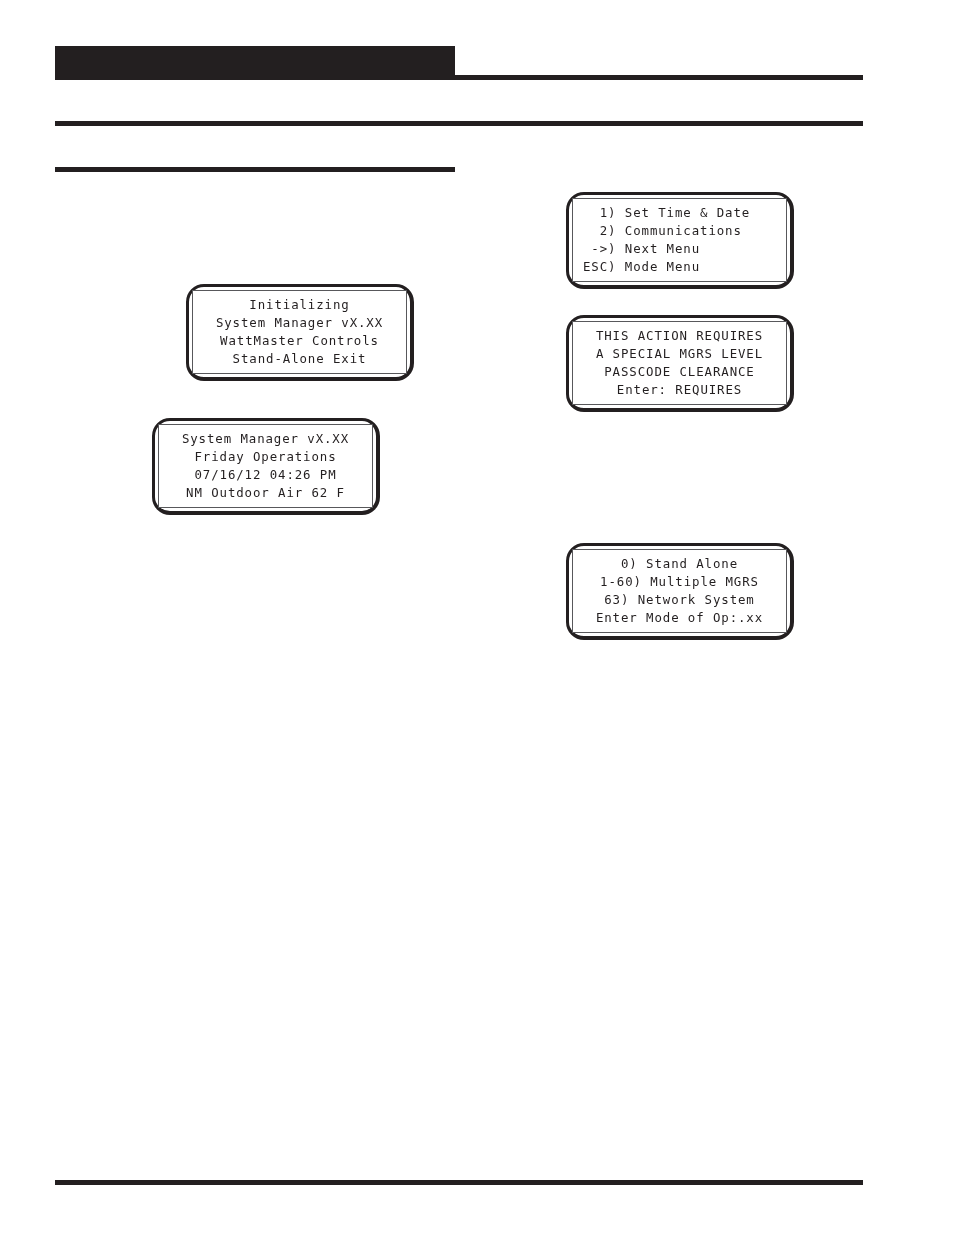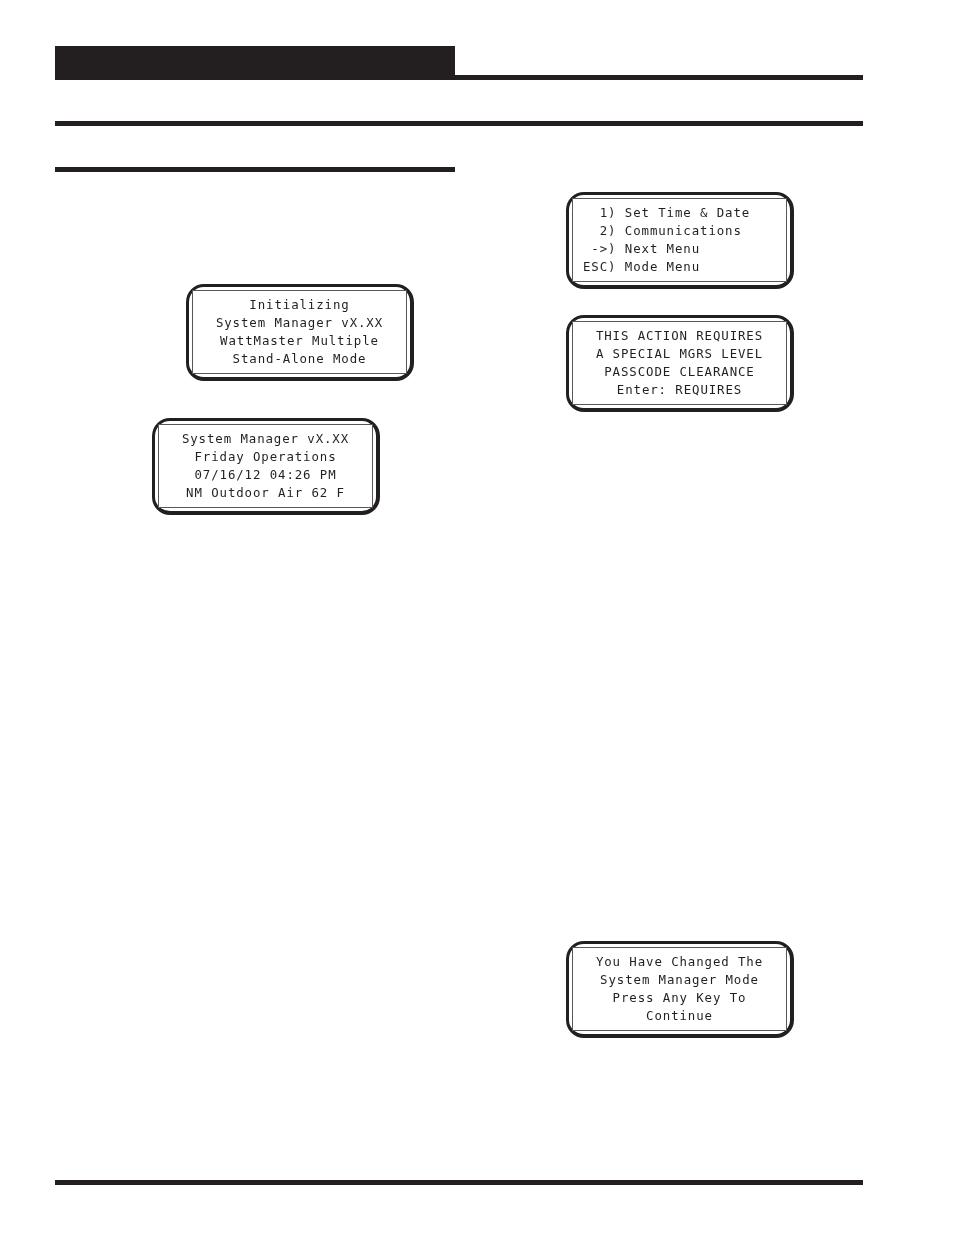--- a/index.html
+++ b/index.html
@@ -112,22 +112,22 @@
 
   <div class="rule rule-header-right"></div>
   <div class="rule rule-second"></div>
   <div class="rule rule-third"></div>
   <div class="rule rule-footer"></div>
 
   <div class="lcd" id="lcd-initializing">
     <div class="lcd-inner">
       <div class="lcd-line">Initializing</div>
       <div class="lcd-line">System Manager vX.XX</div>
-      <div class="lcd-line">WattMaster Multiple</div>
-      <div class="lcd-line">Stand-Alone Mode</div>
+      <div class="lcd-line">WattMaster Controls</div>
+      <div class="lcd-line">Stand-Alone Exit</div>
     </div>
   </div>
 
   <div class="lcd" id="lcd-status">
     <div class="lcd-inner">
       <div class="lcd-line">System Manager vX.XX</div>
       <div class="lcd-line">Friday Operations</div>
       <div class="lcd-line">07/16/12 04:26 PM</div>
       <div class="lcd-line">NM Outdoor Air 62 F</div>
     </div>
@@ -144,23 +144,23 @@
 
   <div class="lcd" id="lcd-passcode">
     <div class="lcd-inner">
       <div class="lcd-line">THIS ACTION REQUIRES</div>
       <div class="lcd-line">A SPECIAL MGRS LEVEL</div>
       <div class="lcd-line">PASSCODE CLEARANCE</div>
       <div class="lcd-line">Enter: REQUIRES</div>
     </div>
   </div>
 
-
-  <div class="lcd" id="lcd-mode-changed">
+  <div class="lcd" id="lcd-mode-select">
     <div class="lcd-inner">
-      <div class="lcd-line">You Have Changed The</div>
-      <div class="lcd-line">System Manager Mode</div>
-      <div class="lcd-line">Press Any Key To</div>
-      <div class="lcd-line">Continue</div>
+      <div class="lcd-line">0) Stand Alone</div>
+      <div class="lcd-line">1-60) Multiple MGRS</div>
+      <div class="lcd-line">63) Network System</div>
+      <div class="lcd-line">Enter Mode of Op:.xx</div>
     </div>
   </div>
+
 
 </div>
 
 </body></html>

